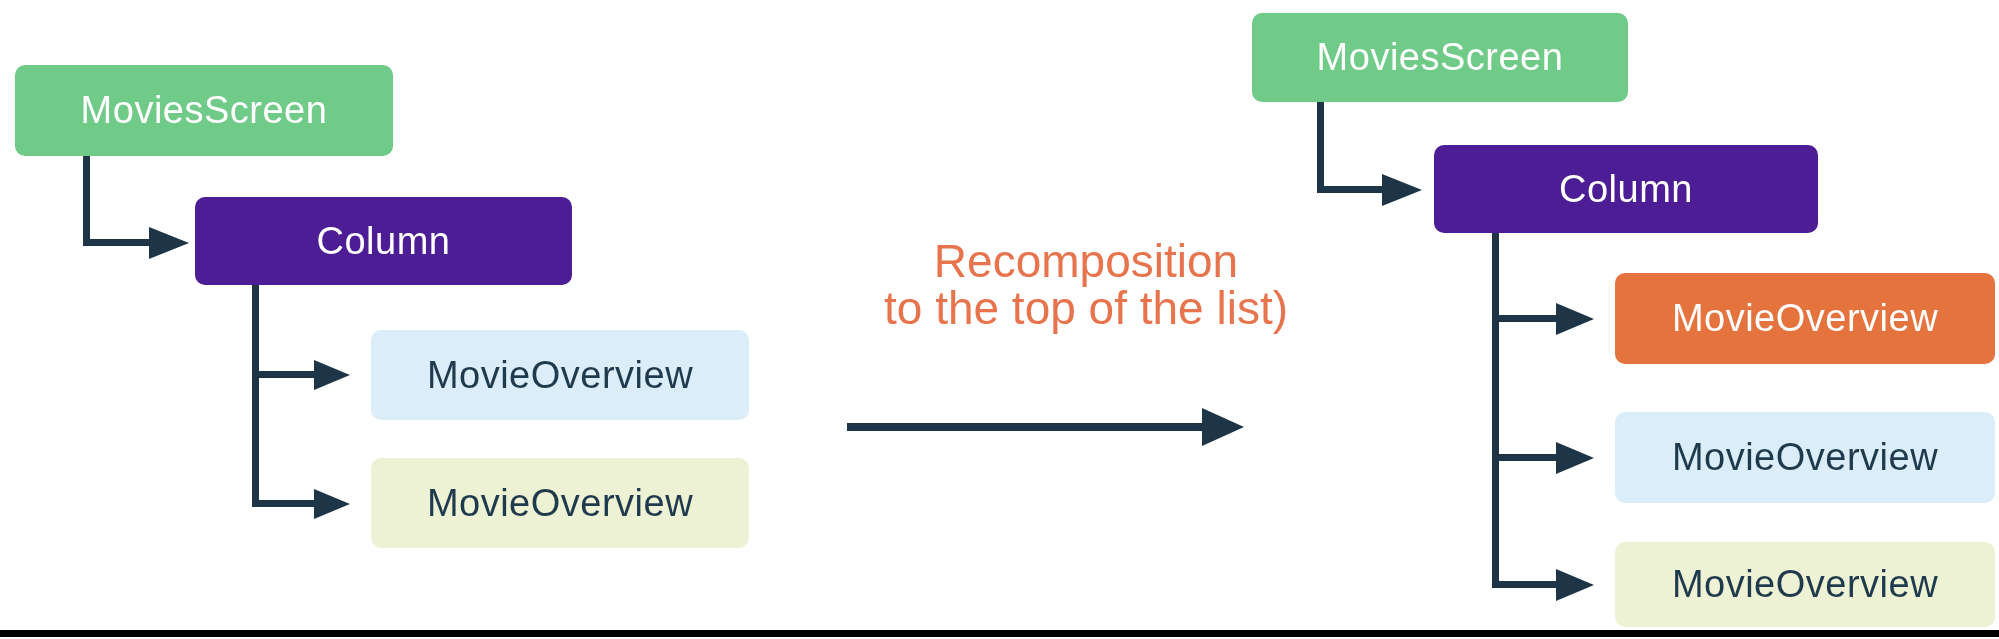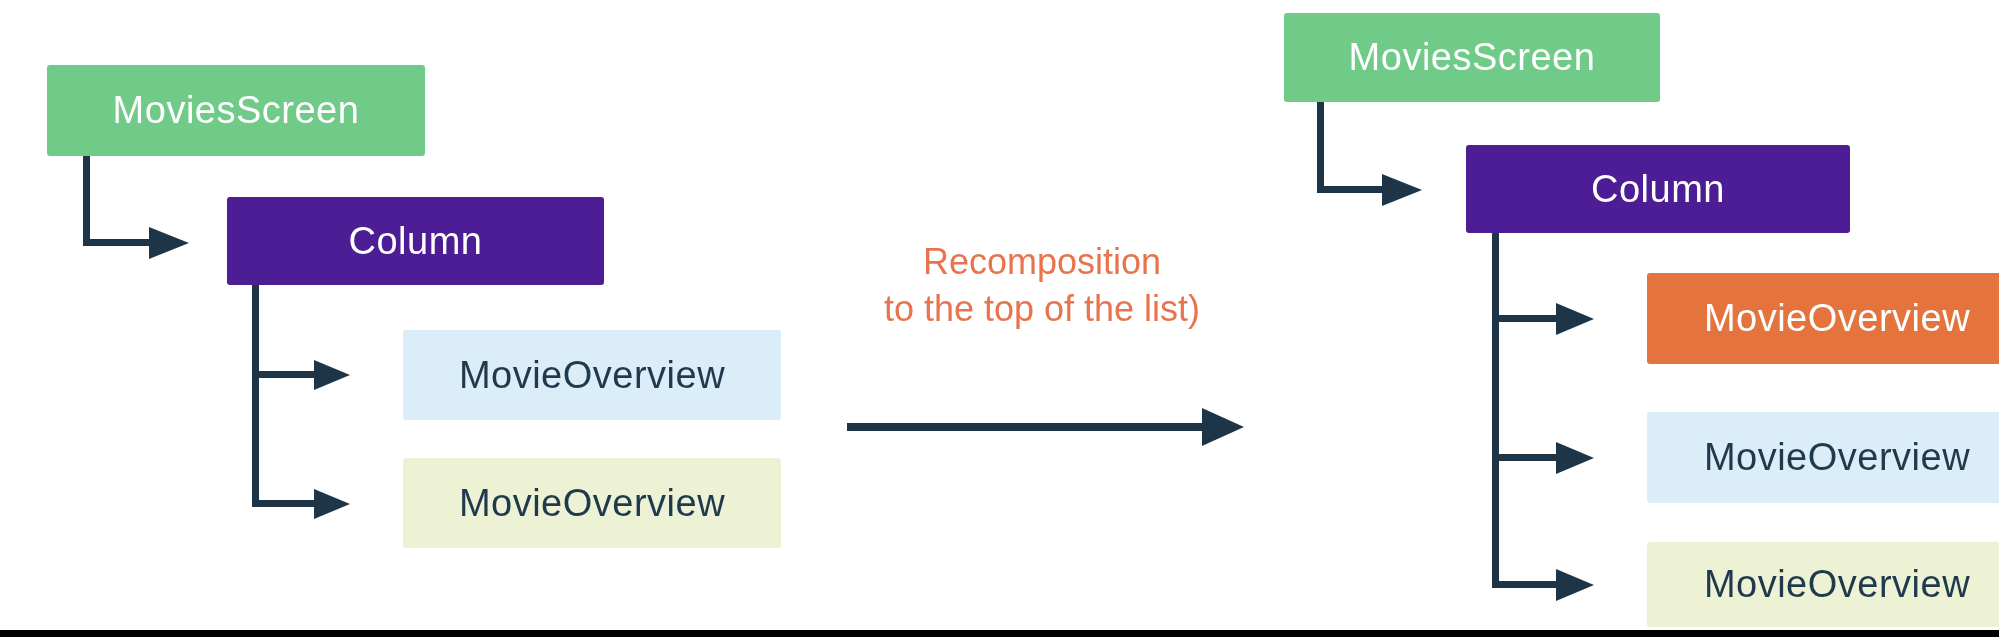--- a/index.html
+++ b/index.html
@@ -8,28 +8,27 @@
     width: 1999px;
     height: 639px;
     background: #ffffff;
     overflow: hidden;
     font-family: "Liberation Sans", sans-serif;
   }
 
   
   .node {
     position: absolute;
-    border-radius: 3px;
+    border-radius: 10px;
     display: flex;
     align-items: center;
     justify-content: center;
     font-size: 38px;
     letter-spacing: 0.5px;
     white-space: nowrap;
-    margin-left: 32px;
   }
   .node.green       { background: #70CB89; color: #ffffff; }
   .node.blue        { background: #4c1d95; color: #ffffff; }
   .node.orange      { background: #E5733E; color: #ffffff; }
   .node.light-blue  { background: #DCEDFA; color: #1F3A4D; }
   .node.light-yellow{ background: #EDF2D4; color: #1F3A4D; }
 
   
   .vline, .hline { position: absolute; background: #1D3547; }
   .head {
@@ -50,24 +49,24 @@
   #l-b1-h { left: 252px; top: 371px; width: 62px; height: 7px; }
   #l-b1-a { left: 314px; top: 360px; border-width: 15px 0 15px 36px; }
   #l-n3 { left: 371px; top: 330px; width: 378px; height: 90px; }
   #l-b2-h { left: 252px; top: 500px; width: 62px; height: 7px; }
   #l-b2-a { left: 314px; top: 489px; border-width: 15px 0 15px 36px; }
   #l-n4 { left: 371px; top: 458px; width: 378px; height: 90px; }
 
   
   .caption {
     position: absolute;
-    left: 792px; top: 238px; width: 500px;
+    left: 836px; top: 238px; width: 500px;
     text-align: center;
     color: #E8744E;
-    font-size: 36px;
+    font-size: 46px;
     line-height: 47px;
     white-space: nowrap;
   }
   #c-arrow-line { left: 847px; top: 423px; width: 355px; height: 8px; }
   #c-arrow-head { left: 1202px; top: 408px; border-width: 19px 0 19px 42px; }
 
   
   #r-n1 { left: 1252px; top: 13px;  width: 376px; height: 89px; }
   #r-c1-v { left: 1317px; top: 102px; width: 7px;  height: 91px; }
   #r-c1-h { left: 1317px; top: 186px; width: 65px; height: 7px; }

